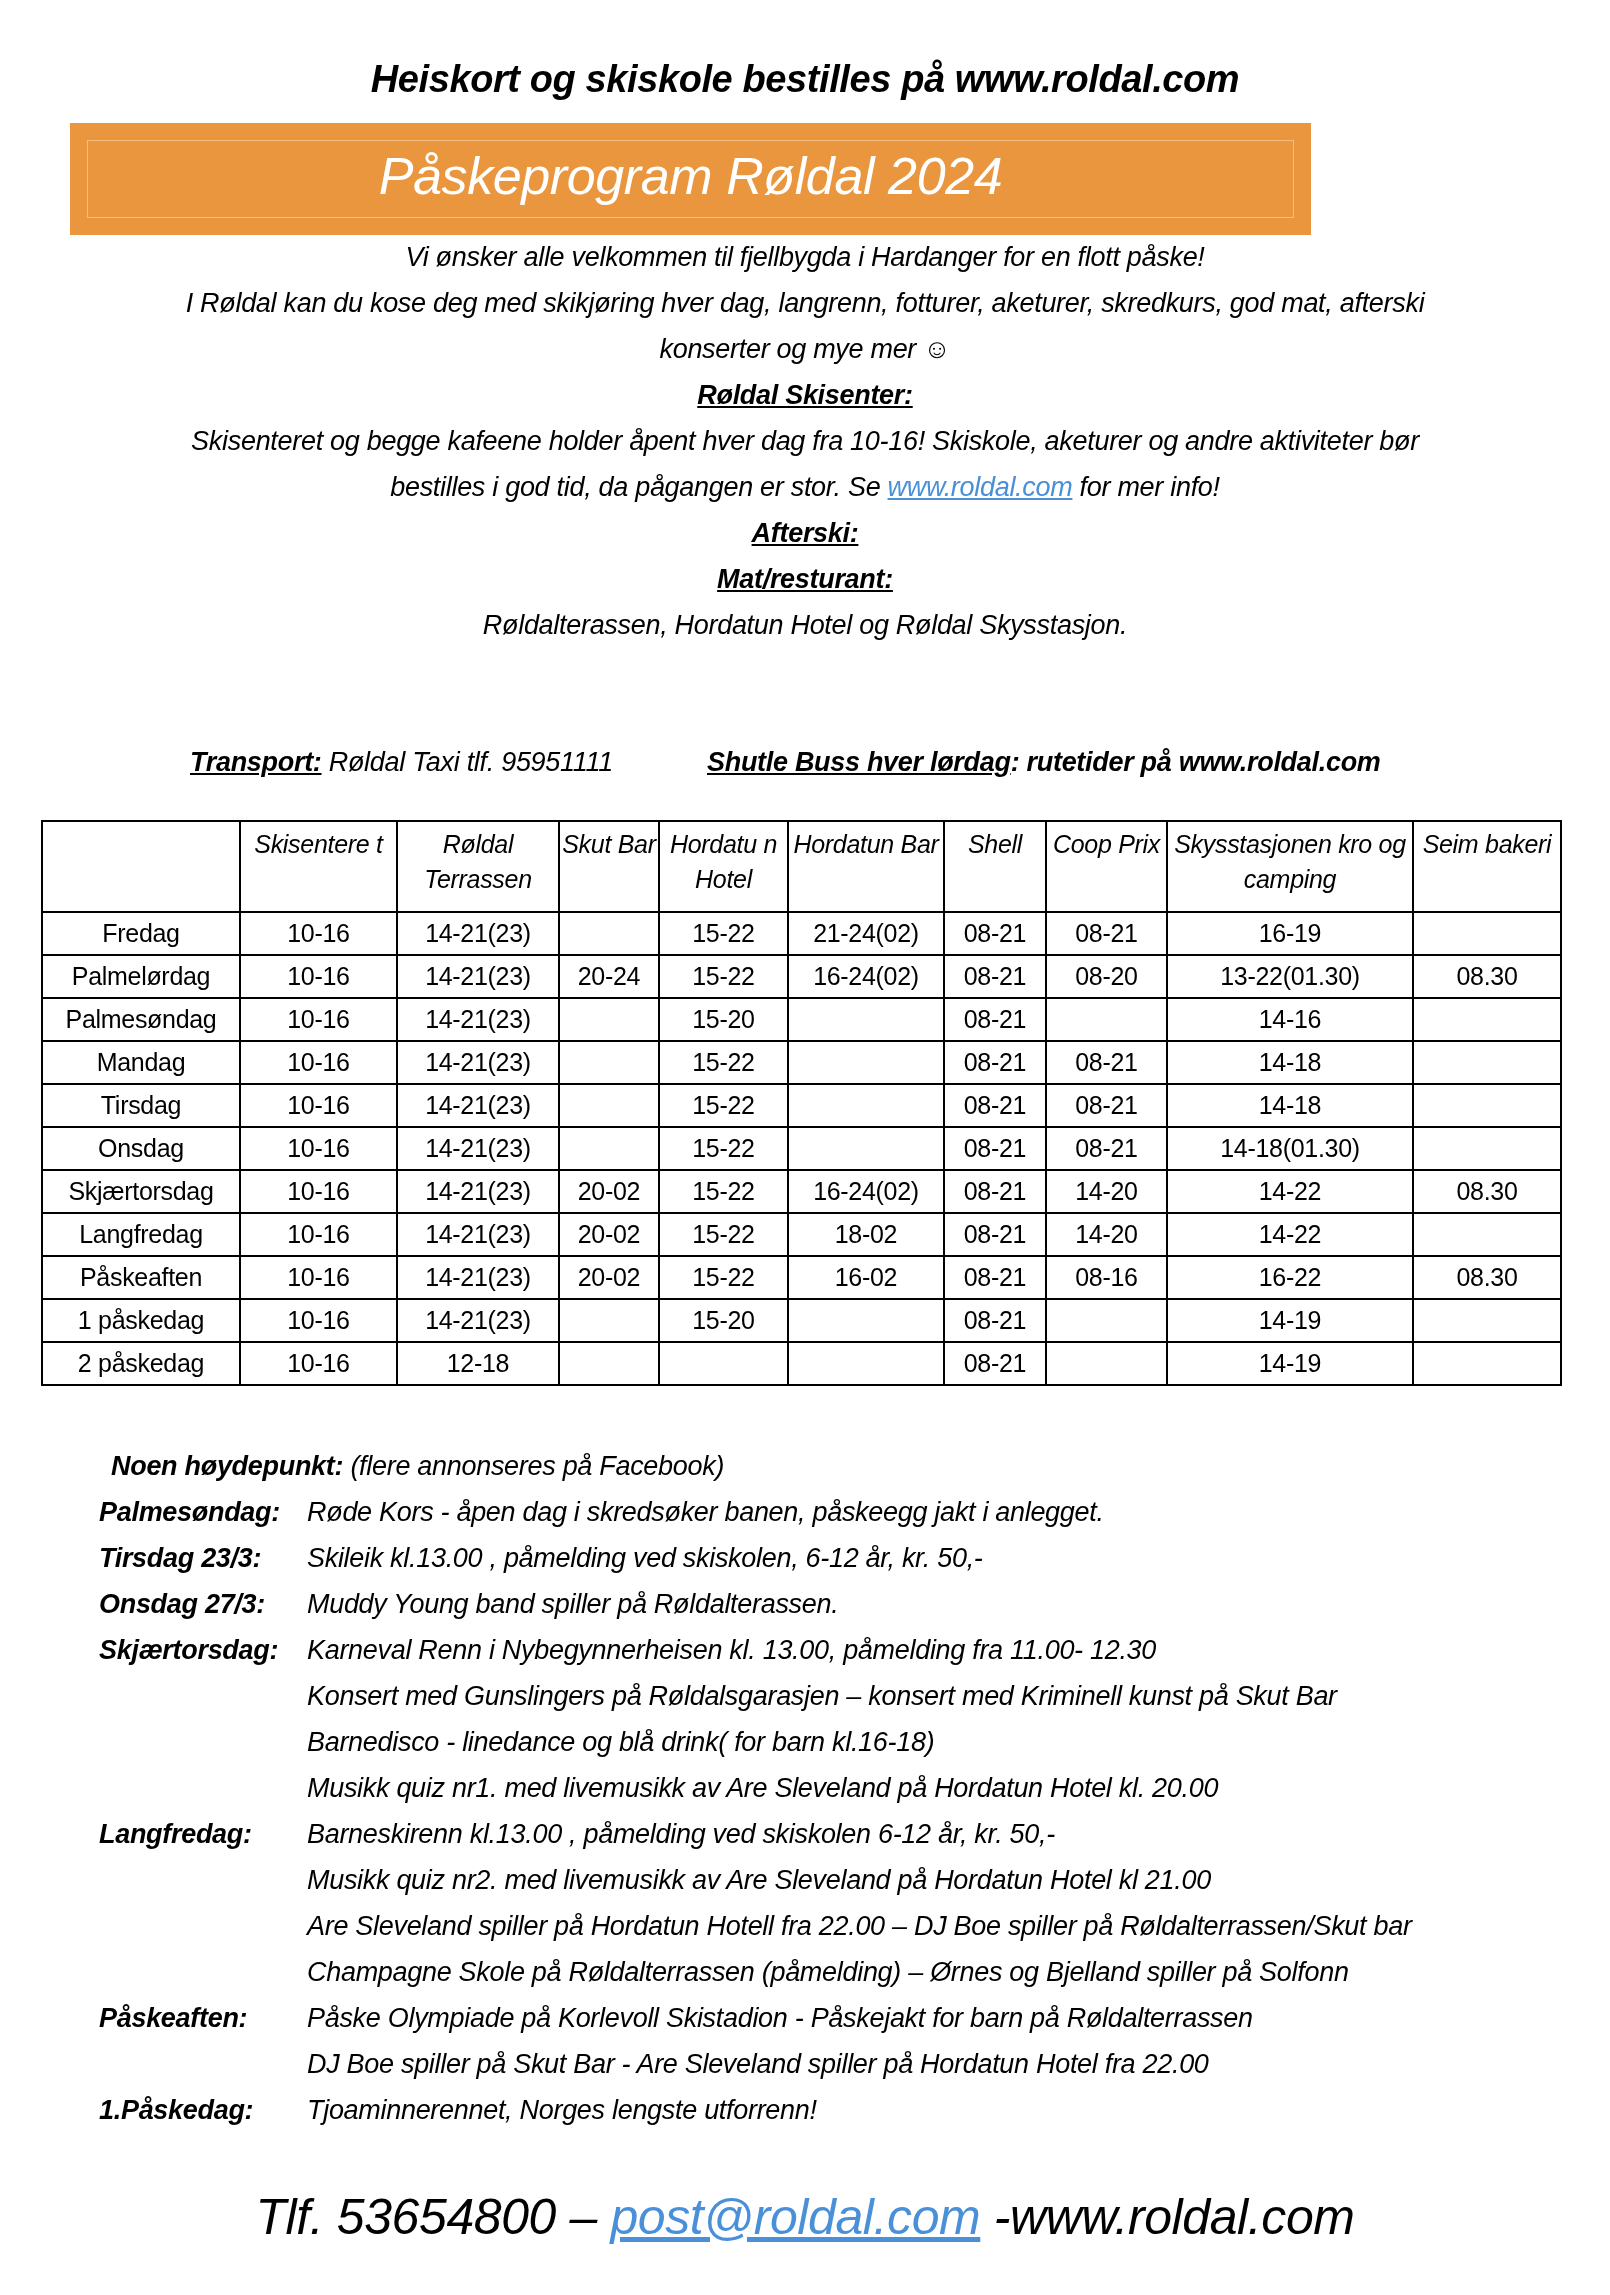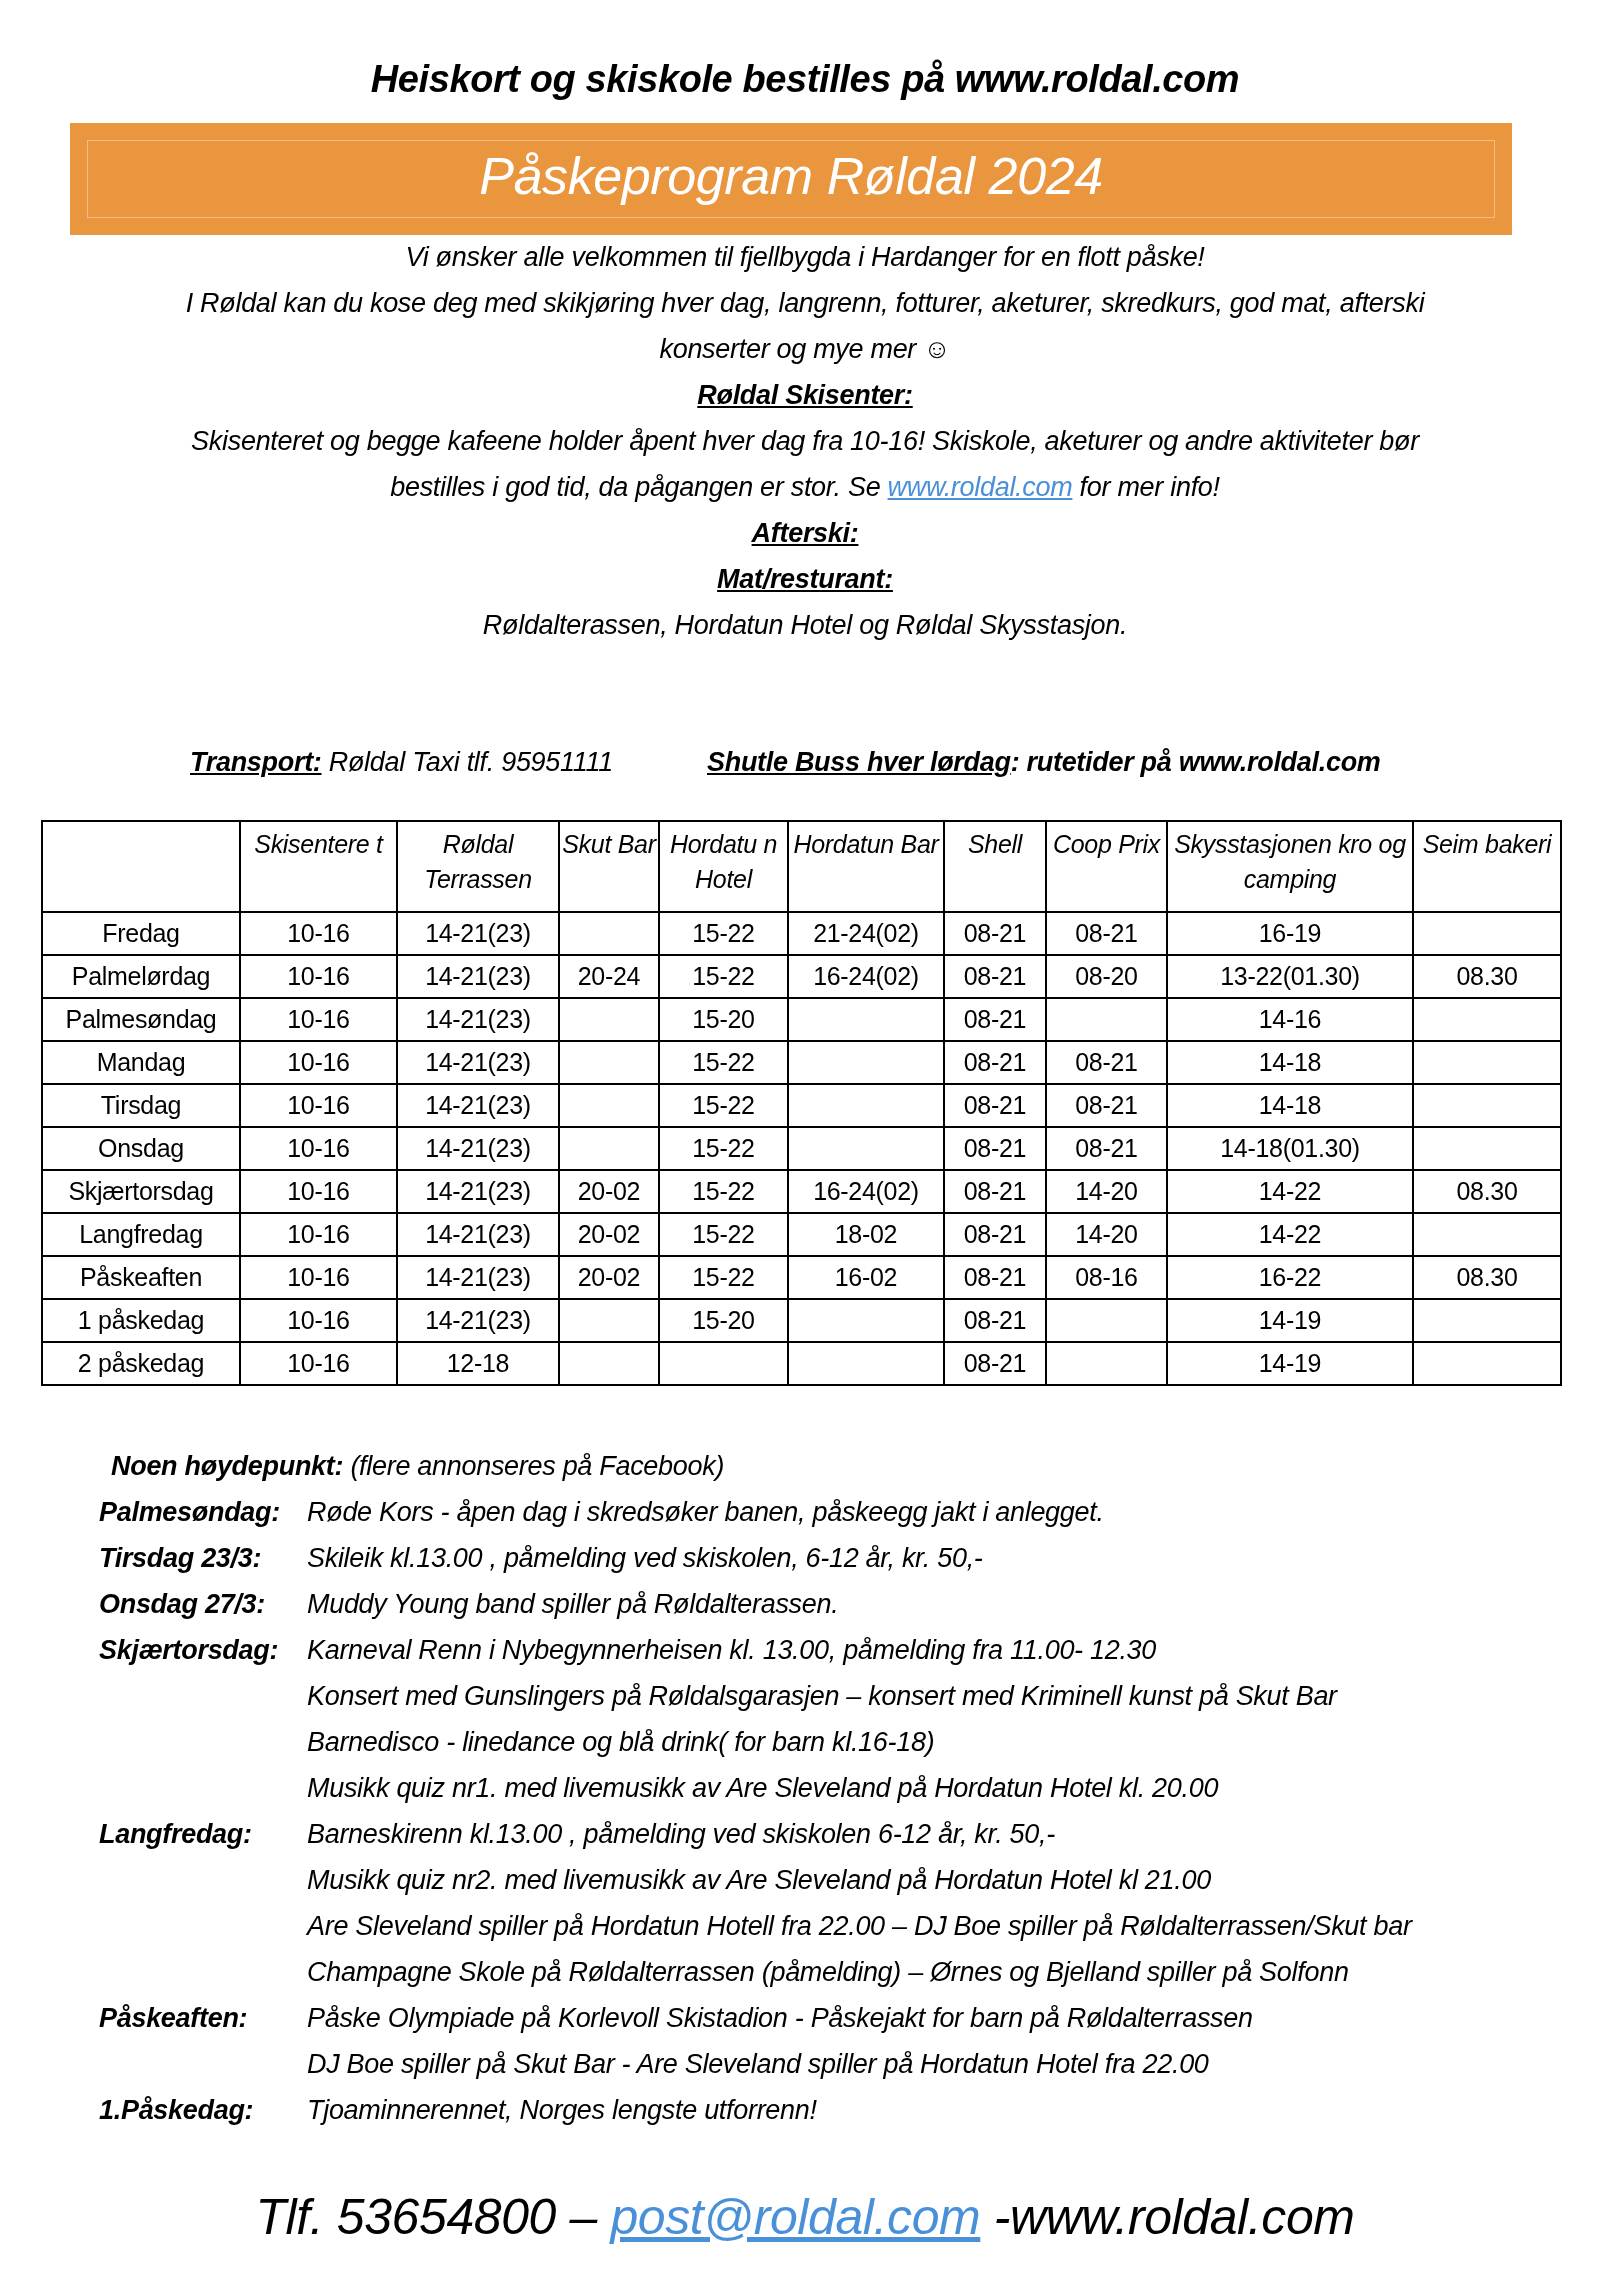--- a/index.html
+++ b/index.html
@@ -6,21 +6,21 @@
   body {
     width: 1610px; height: 2295px; position: relative; overflow: hidden;
     font-family: "Liberation Sans", "DejaVu Sans", sans-serif; color: #000;
   }
   .abs { position: absolute; }
   .center { left: 0; width: 1610px; text-align: center; }
 
   #top-line { top: 21px; font-size: 38px; font-weight: bold; font-style: italic; letter-spacing: -0.4px; margin-top: 37px; }
 
   #banner {
-    left: 70px; top: 123px; width: 1442px; height: 112px; background: #E9963E;
+    left: 70px; top: 123px; width: 1241px; height: 112px; background: #E9963E;
   }
   #banner-inner {
     position: absolute; left: 17.3px; top: 17.3px; right: 17.3px; bottom: 17.3px;
     border: 0.9px solid #F3BE82;
   }
   #banner-title {
     position: absolute; left: 0; right: 0; top: 22.5px; text-align: center;
     color: #ffffff; font-style: italic; font-size: 52px; letter-spacing: -0.4px;
   }
 

